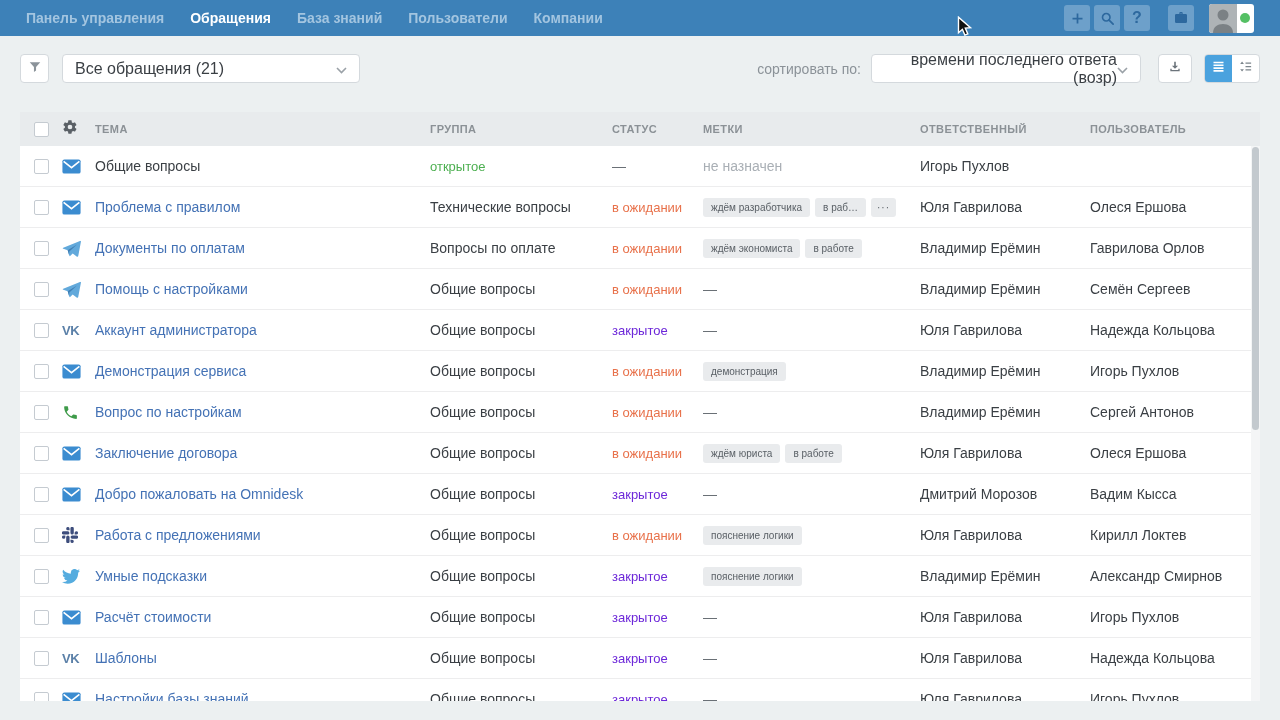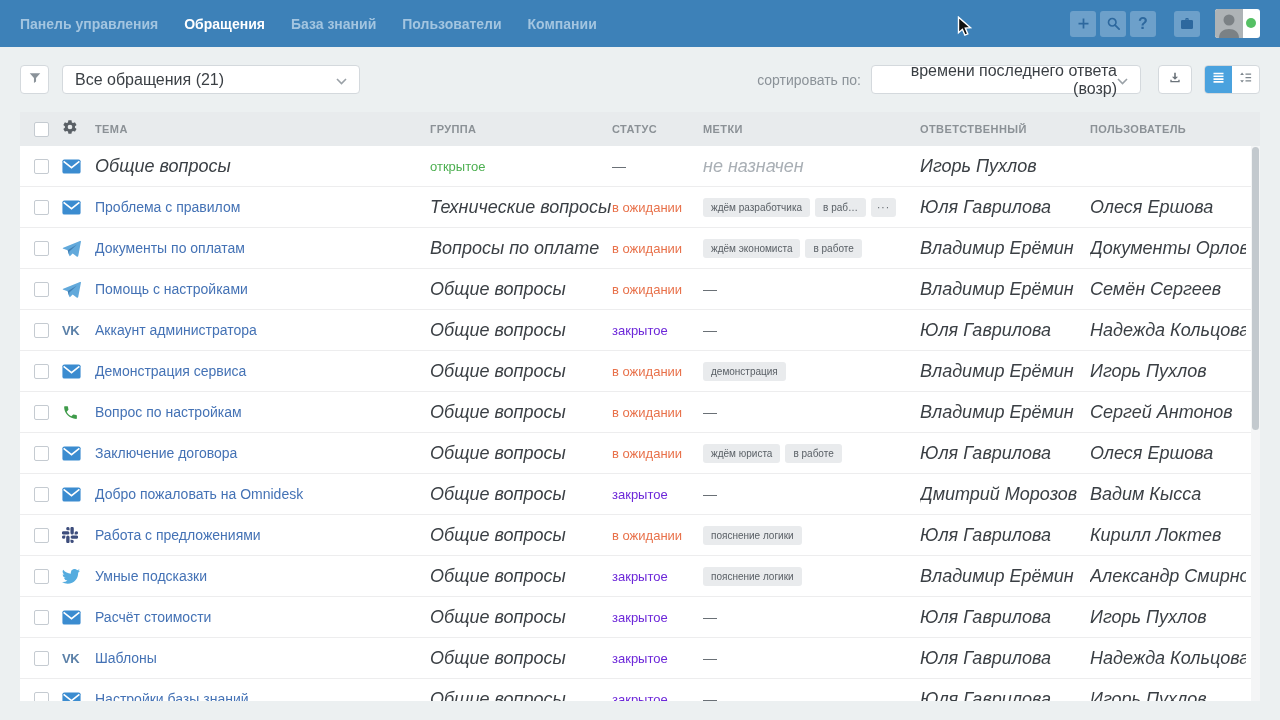--- a/index.html
+++ b/index.html
@@ -1,20 +1,20 @@
 <!DOCTYPE html>
 <html><head>
 <meta charset="utf-8">
 <style>
   * { margin:0; padding:0; box-sizing:border-box; }
   html,body { width:1280px; height:720px; overflow:hidden; }
   body { background:#ecf0f1; font-family:"Liberation Sans", sans-serif; position:relative; }
 
   
-  .navbar { height:47px; background:#3d81b8; display:flex; align-items:center; padding:0 20px; }
+  .navbar { height:36px; background:#3d81b8; display:flex; align-items:center; padding:0 26px; }
   .nav-items { display:flex; gap:26px; }
   .nav-item { font-size:14px; font-weight:700; color:#a3c5e0; cursor:pointer; white-space:nowrap; }
   .nav-item.active { color:#ffffff; }
   .nav-right { margin-left:auto; display:flex; align-items:center; }
   .icon-btn { width:26px; height:26px; border-radius:3px; background:rgba(255,255,255,0.25);
               display:flex; align-items:center; justify-content:center; margin-left:4px; }
   .icon-btn svg { display:block; }
   .gap-lg { margin-left:18px; }
   .avatar-wrap { margin-left:15px; width:45px; height:29px; background:#fff; border-radius:3px;
                  display:flex; align-items:center; position:relative; overflow:hidden; }
@@ -42,21 +42,21 @@
   .grid-row { display:grid; grid-template-columns:28px 33px 335px 182px 91px 217px 170px 1fr;
               align-items:center; padding:0 14px; }
   .thead { height:34px; background:#e8ebed; }
   .th { font-size:11px; font-weight:700; color:#8b9196; letter-spacing:.4px; }
   .row { height:41px; border-bottom:1px solid #ededee; background:#fff; }
   .cb { width:15px; height:15px; border:1px solid #c5cbd1; border-radius:2px; background:#fff; }
   .chan { display:flex; align-items:center; }
   .vk-logo { font-size:13px; font-weight:800; color:#5b80a8; letter-spacing:-0.5px; }
   .subject { font-size:14px; color:#4472b5; white-space:nowrap; overflow:hidden; text-overflow:ellipsis;
              padding-right:14px; cursor:pointer; }
-  .group-cell, .name-cell, .user-cell { font-size:18px; color:#3a3f44; white-space:nowrap; overflow:hidden;font-style:italic; }
+  .group-cell, .name-cell, .user-cell { font-size:14px; color:#3a3f44; white-space:nowrap; overflow:hidden; }
   .status-cell { font-size:13px; }
   .st-open { color:#4caf50; }
   .st-waiting { color:#e8714a; }
   .st-closed { color:#6d28d9; }
   .tags-cell { display:flex; align-items:center; gap:5px; overflow:hidden; padding-right:10px; }
   .tag { background:#e9ebed; color:#5a6066; font-size:10px; padding:4px 8px; border-radius:3px; white-space:nowrap; }
   .tag-more { padding:4px 6px; letter-spacing:1px; }
   .dash { font-size:14px; color:#6a7076; }
   .muted { color:#a9afb5; }
 
@@ -242,21 +242,21 @@
           </svg>
         </div>
         <div class="subject">Документы по оплатам</div>
         <div class="group-cell">Вопросы по оплате</div>
         <div class="status-cell st-waiting">в ожидании</div>
         <div class="tags-cell">
           <span class="tag">ждём экономиста</span>
           <span class="tag">в работе</span>
         </div>
         <div class="name-cell">Владимир Ерёмин</div>
-        <div class="user-cell">Документы Орлов</div>
+        <div class="user-cell">Гаврилова Орлов</div>
       </div>
       <div class="grid-row row">
         <div>
           <div class="cb"></div>
         </div>
         <div class="chan">
           <svg width="19" height="17" viewBox="0 0 24 21">
             <path fill="#62a9db" d="M23.5 0.8 1.6 9.4c-.9.4-.9 1.1 0 1.4l5.6 1.8 2 6.8c.3.9.8 1 1.4.4l2.9-3 5.4 4c.7.5 1.4.2 1.6-.7L23.9 2c.3-1.1-.4-1.6-1.4-1.2z"></path>
             <path fill="#3f7fb4" d="M7.2 12.6l11.7-7.3-9.6 8.9-.4 4.6z"></path>
           </svg>

